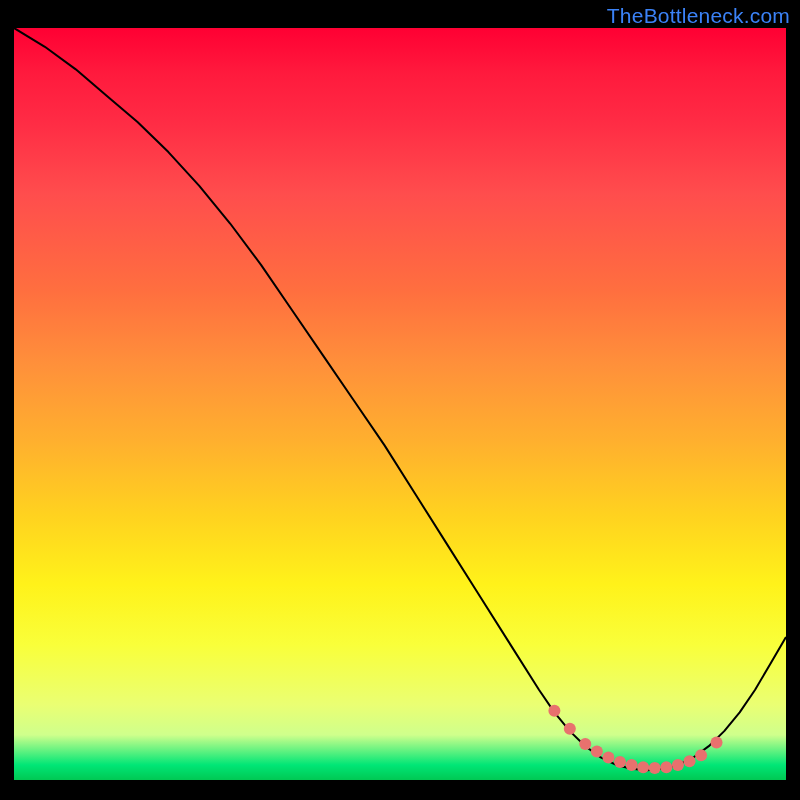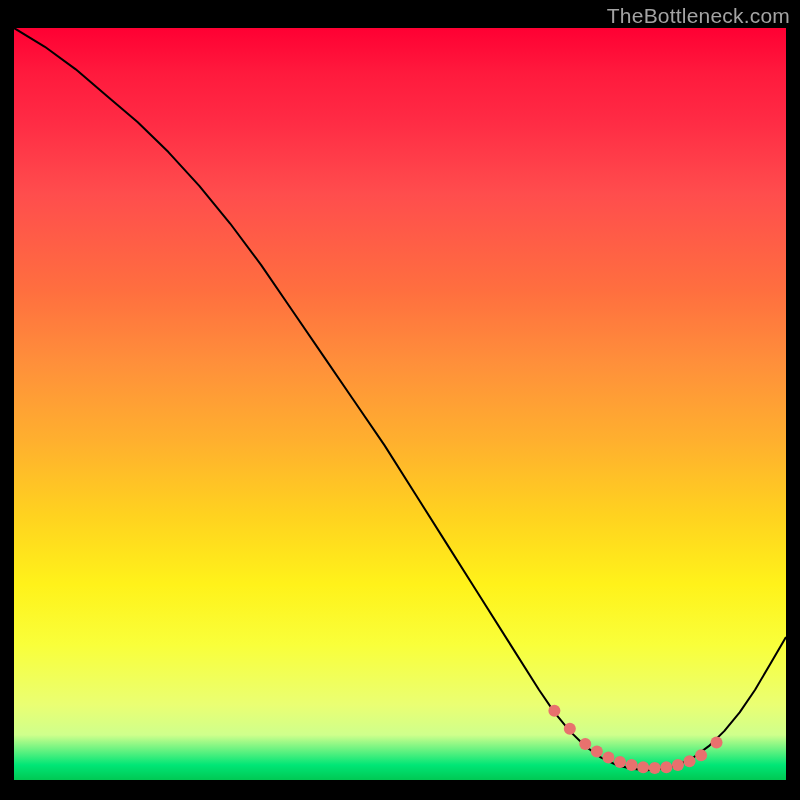--- a/index.html
+++ b/index.html
@@ -46,21 +46,21 @@
     position: absolute;
     left: 0;
     top: 0;
     width: 100%;
     height: 100%;
   }
   .watermark {
     position: absolute;
     top: 4px;
     right: 10px;
-    color: #a3a3a3;
+    color: #3b82f6;
     font-size: 21px;
     font-weight: 400;
     letter-spacing: 0.2px;
     user-select: none;
   }
 </style>
 </head>
 <body>
 
 <div class="stage">

